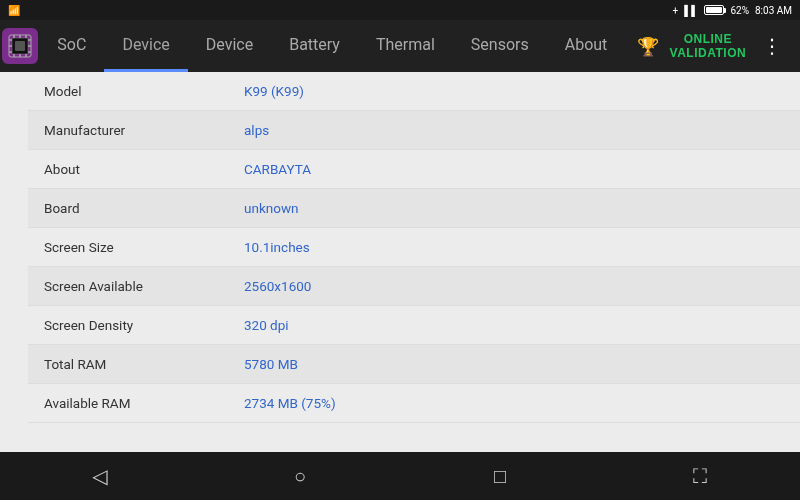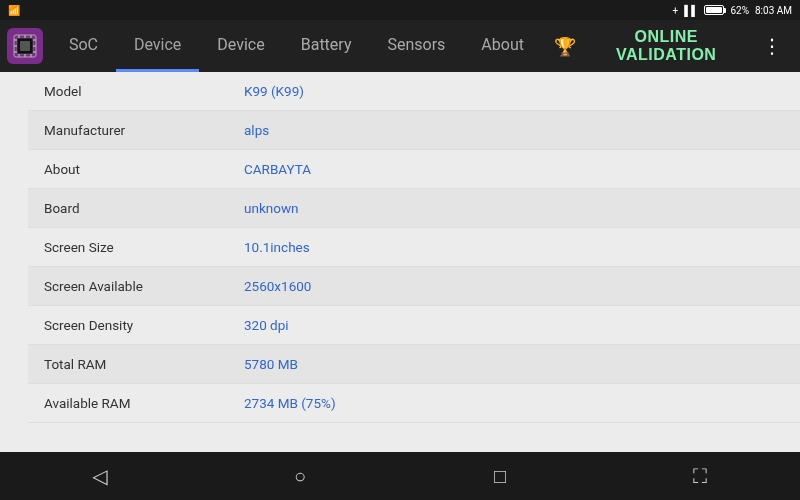--- a/index.html
+++ b/index.html
@@ -109,22 +109,22 @@
     }
 
     .trophy-icon {
       color: #f5c518;
       font-size: 18px;
     }
 
     .validation-btn {
       background: transparent;
       border: none;
-      color: #86efac;
-      font-size: 16px;
+      color: #22c55e;
+      font-size: 12px;
       font-weight: bold;
       letter-spacing: 0.5px;
       cursor: pointer;
       display: flex;
       align-items: center;
       gap: 6px;
     }
 
     .menu-dots {
       color: #fff;
@@ -263,20 +263,21 @@
         <line x1="21" y1="19" x2="24" y2="19" stroke="#aaa" stroke-width="1.5"></line>
       </svg>
     </div>
   </div>
 
   <div class="nav-tabs">
     <div class="nav-tab">SoC</div>
     <div class="nav-tab active">Device</div>
     <div class="nav-tab">Device</div>
     <div class="nav-tab">Battery</div>
+    <div class="nav-tab">Thermal</div>
     <div class="nav-tab">Sensors</div>
     <div class="nav-tab">About</div>
   </div>
 
   <div class="nav-right">
     <span class="trophy-icon">🏆</span>
     <button class="validation-btn">ONLINE VALIDATION</button>
     <span class="menu-dots">⋮</span>
   </div>
 </div>

